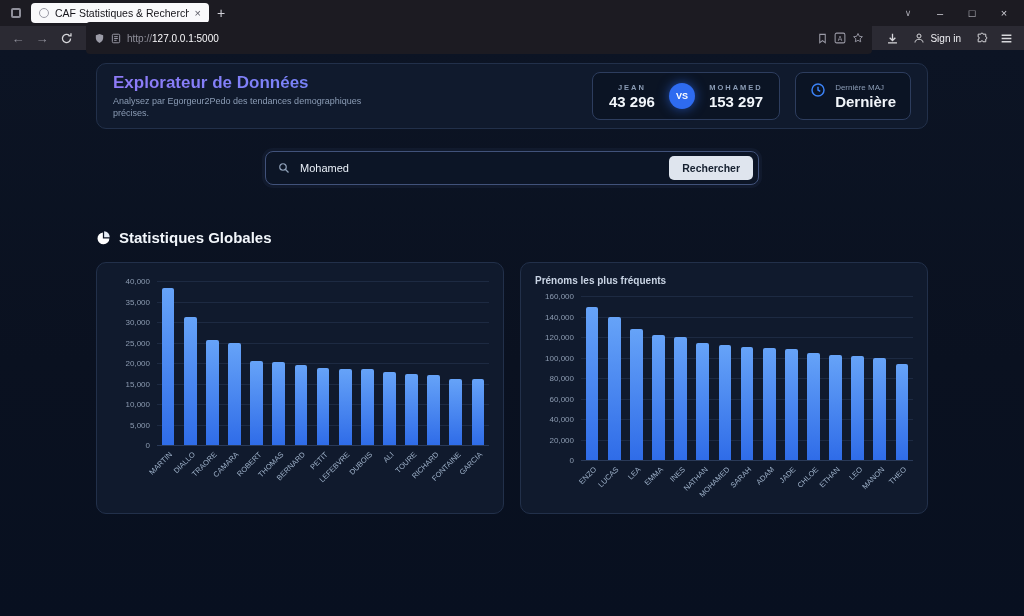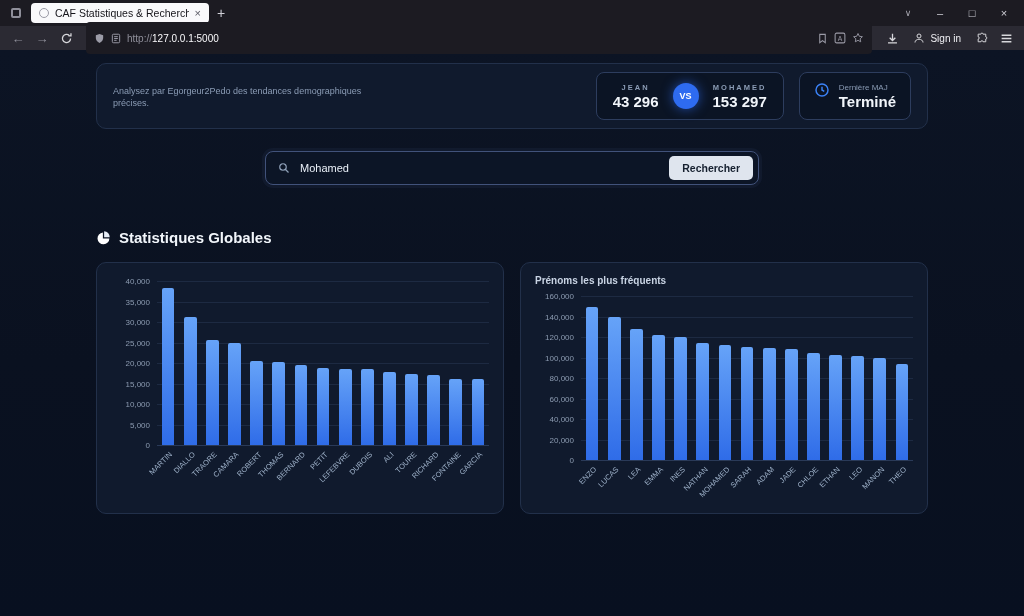--- a/index.html
+++ b/index.html
@@ -173,20 +173,21 @@
         <path d="M2 4h12M2 8h12M2 12h12"></path>
       </svg>
     </div>
   </div>
 
   <div class="page">
     <div class="container">
 
       <div class="header-card">
         <div class="header-text">
+          <h1>Explorateur de Données</h1>
           <p>Analysez par Egorgeur2Pedo des tendances demographiques précises.</p>
         </div>
 
         <div class="versus-card">
           <div class="v-side">
             <span class="v-name">JEAN</span>
             <span class="v-val">43 296</span>
           </div>
           <div class="vs-badge">VS</div>
           <div class="v-side">
@@ -196,21 +197,21 @@
         </div>
 
 
         <div class="stat-card">
           <svg class="stat-icon" viewBox="0 0 24 24" fill="none" stroke="#3b82f6" stroke-width="2.2">
             <circle cx="12" cy="12" r="9"></circle>
               <path d="M12 7v5l3.4 2"></path>
           </svg>
           <div class="stat-text">
             <span class="stat-label">Dernière MAJ</span>
-            <span class="stat-value">Terminé</span>
+            <span class="stat-value">Dernière</span>
           </div>
         </div>
       </div>
 
       <div class="search-row">
         <div class="search-box">
           <svg width="12" height="12" viewBox="0 0 24 24" fill="none" stroke="#8fa0b8" stroke-width="2.4">
             <circle cx="10" cy="10" r="6.5"></circle>
               <path d="M15 15l6 6"></path>
           </svg>

